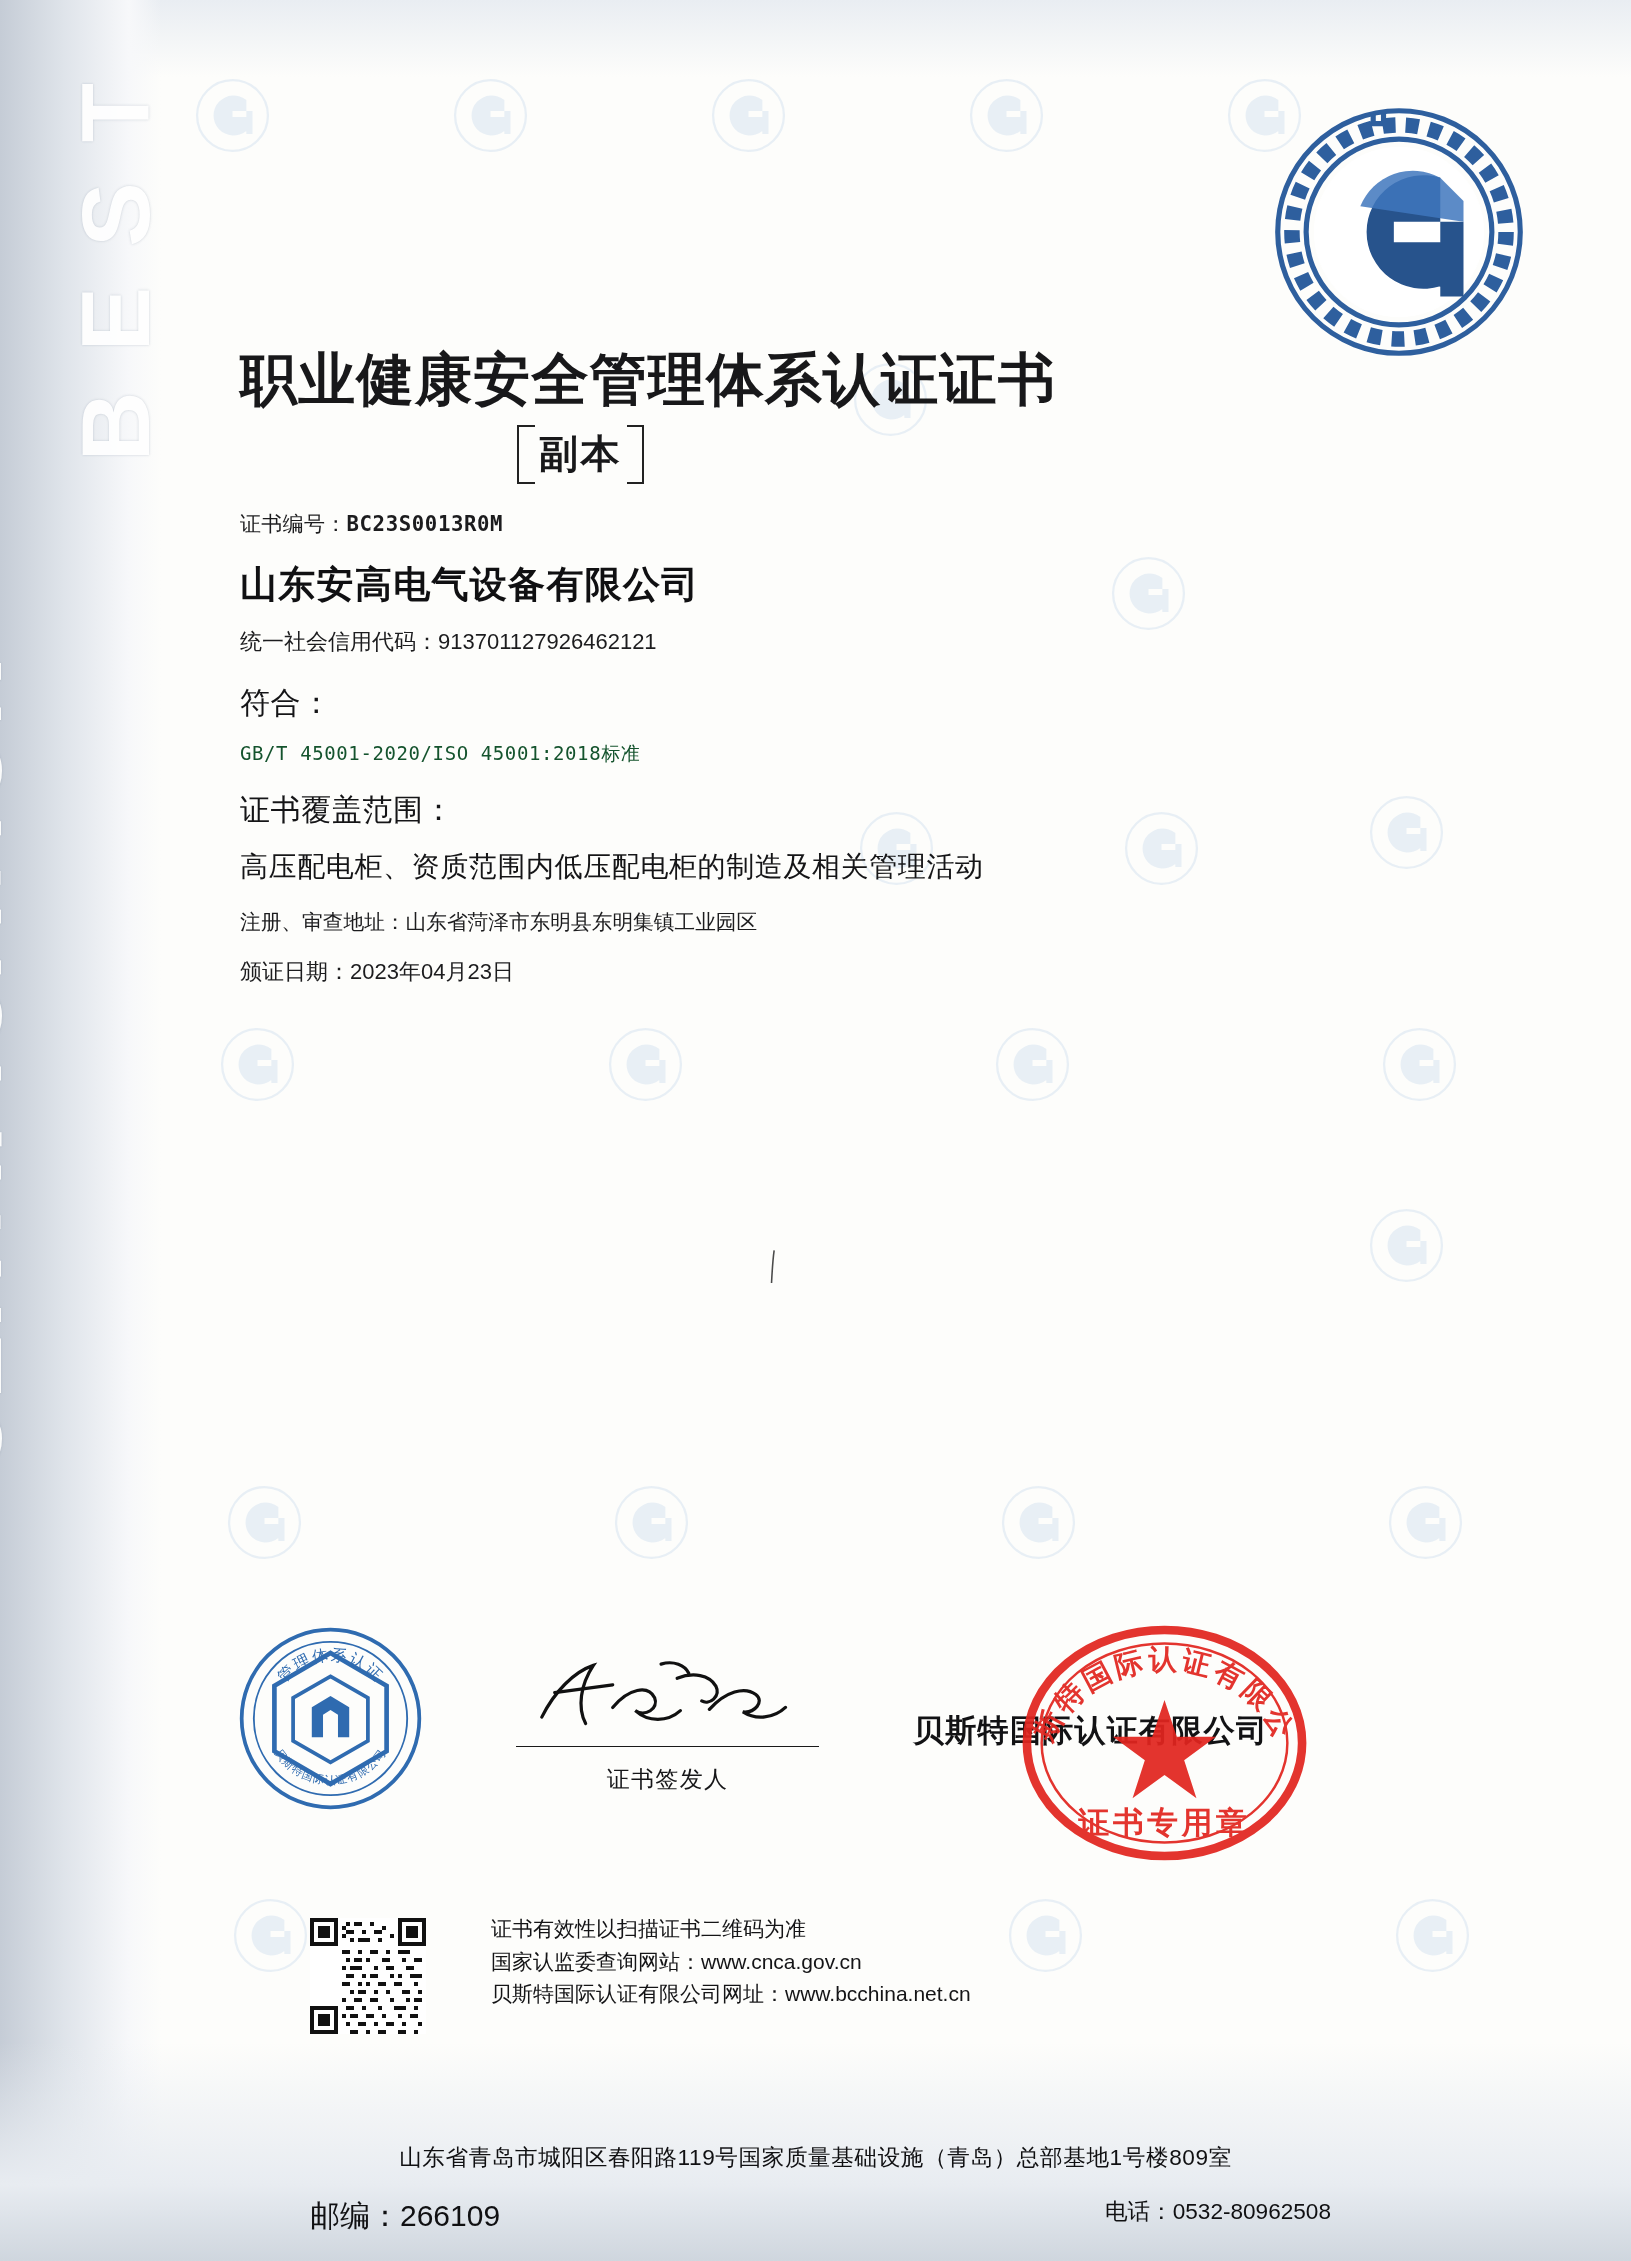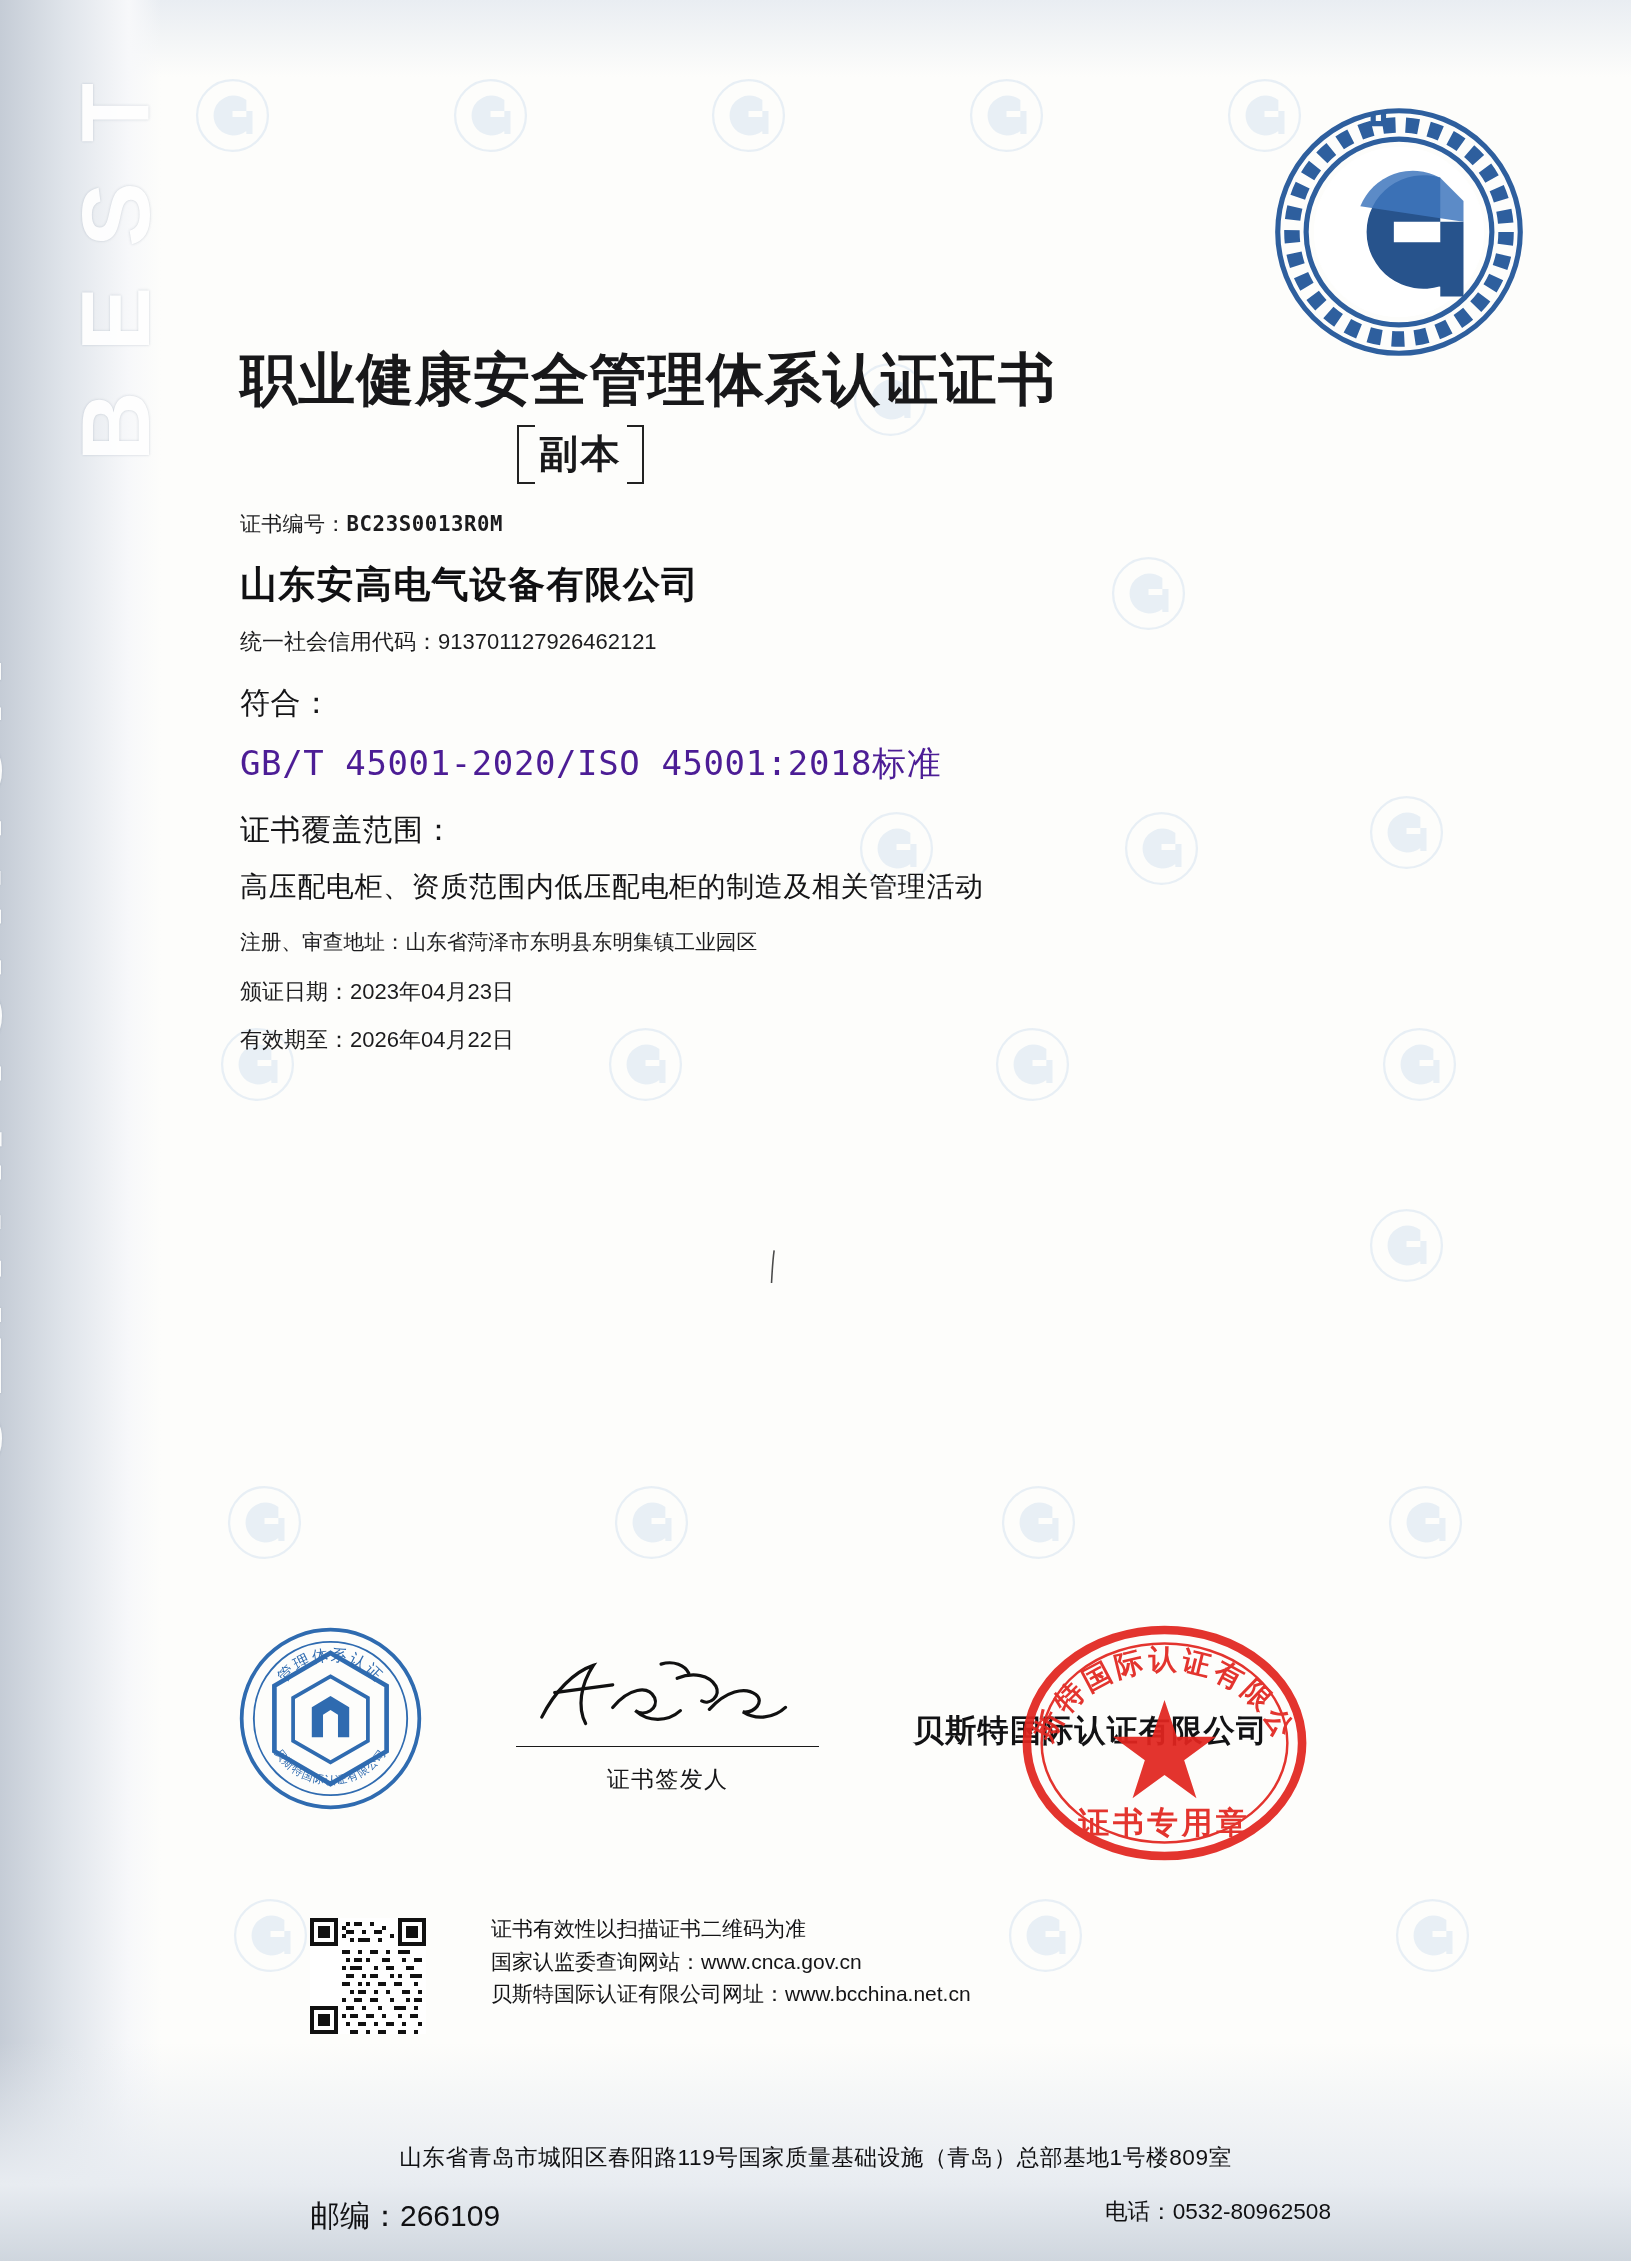--- a/index.html
+++ b/index.html
@@ -164,22 +164,22 @@
     margin: 0 0 17px 0;
     letter-spacing: 1.3px;
   }
   .row-credit {
     font-size: 22px;
     color: #1c1c1e;
     margin: 2px 0 26px 0;
   }
   .row-standard {
     font-family: "DejaVu Sans Mono", monospace;
-    font-size: 34px;
-    color: #4c1d95;
+    font-size: 19px;
+    color: #14532d;
     margin: 0 0 23px 0;
     letter-spacing: 0.6px;
   }
   .row-scope {
     font-size: 28px;
     color: #151517;
     margin: 0 0 22px 0;
     letter-spacing: 0.6px;
   }
   .row-addr {
@@ -514,23 +514,20 @@
     <p class="row-scope">高压配电柜、资质范围内低压配电柜的制造及相关管理活动</p>
 
     <p class="row-addr">
       <span>注册、审查地址：</span><span>山东省菏泽市东明县东明集镇工业园区</span>
     </p>
 
     <p class="row-date">
       <span>颁证日期：</span><span>2023年04月23日</span>
     </p>
 
-    <p class="row-date">
-      <span>有效期至：</span><span>2026年04月22日</span>
-    </p>
   </div>
 
   <div class="pen-mark">
     <svg viewBox="0 0 26 60">
         <path d="M14 2 C12 16 11 32 10 52" stroke="#4a4a4a" stroke-width="2.4" fill="none"></path>
       </svg>
   </div>
 
   <div class="sig-area">
 

